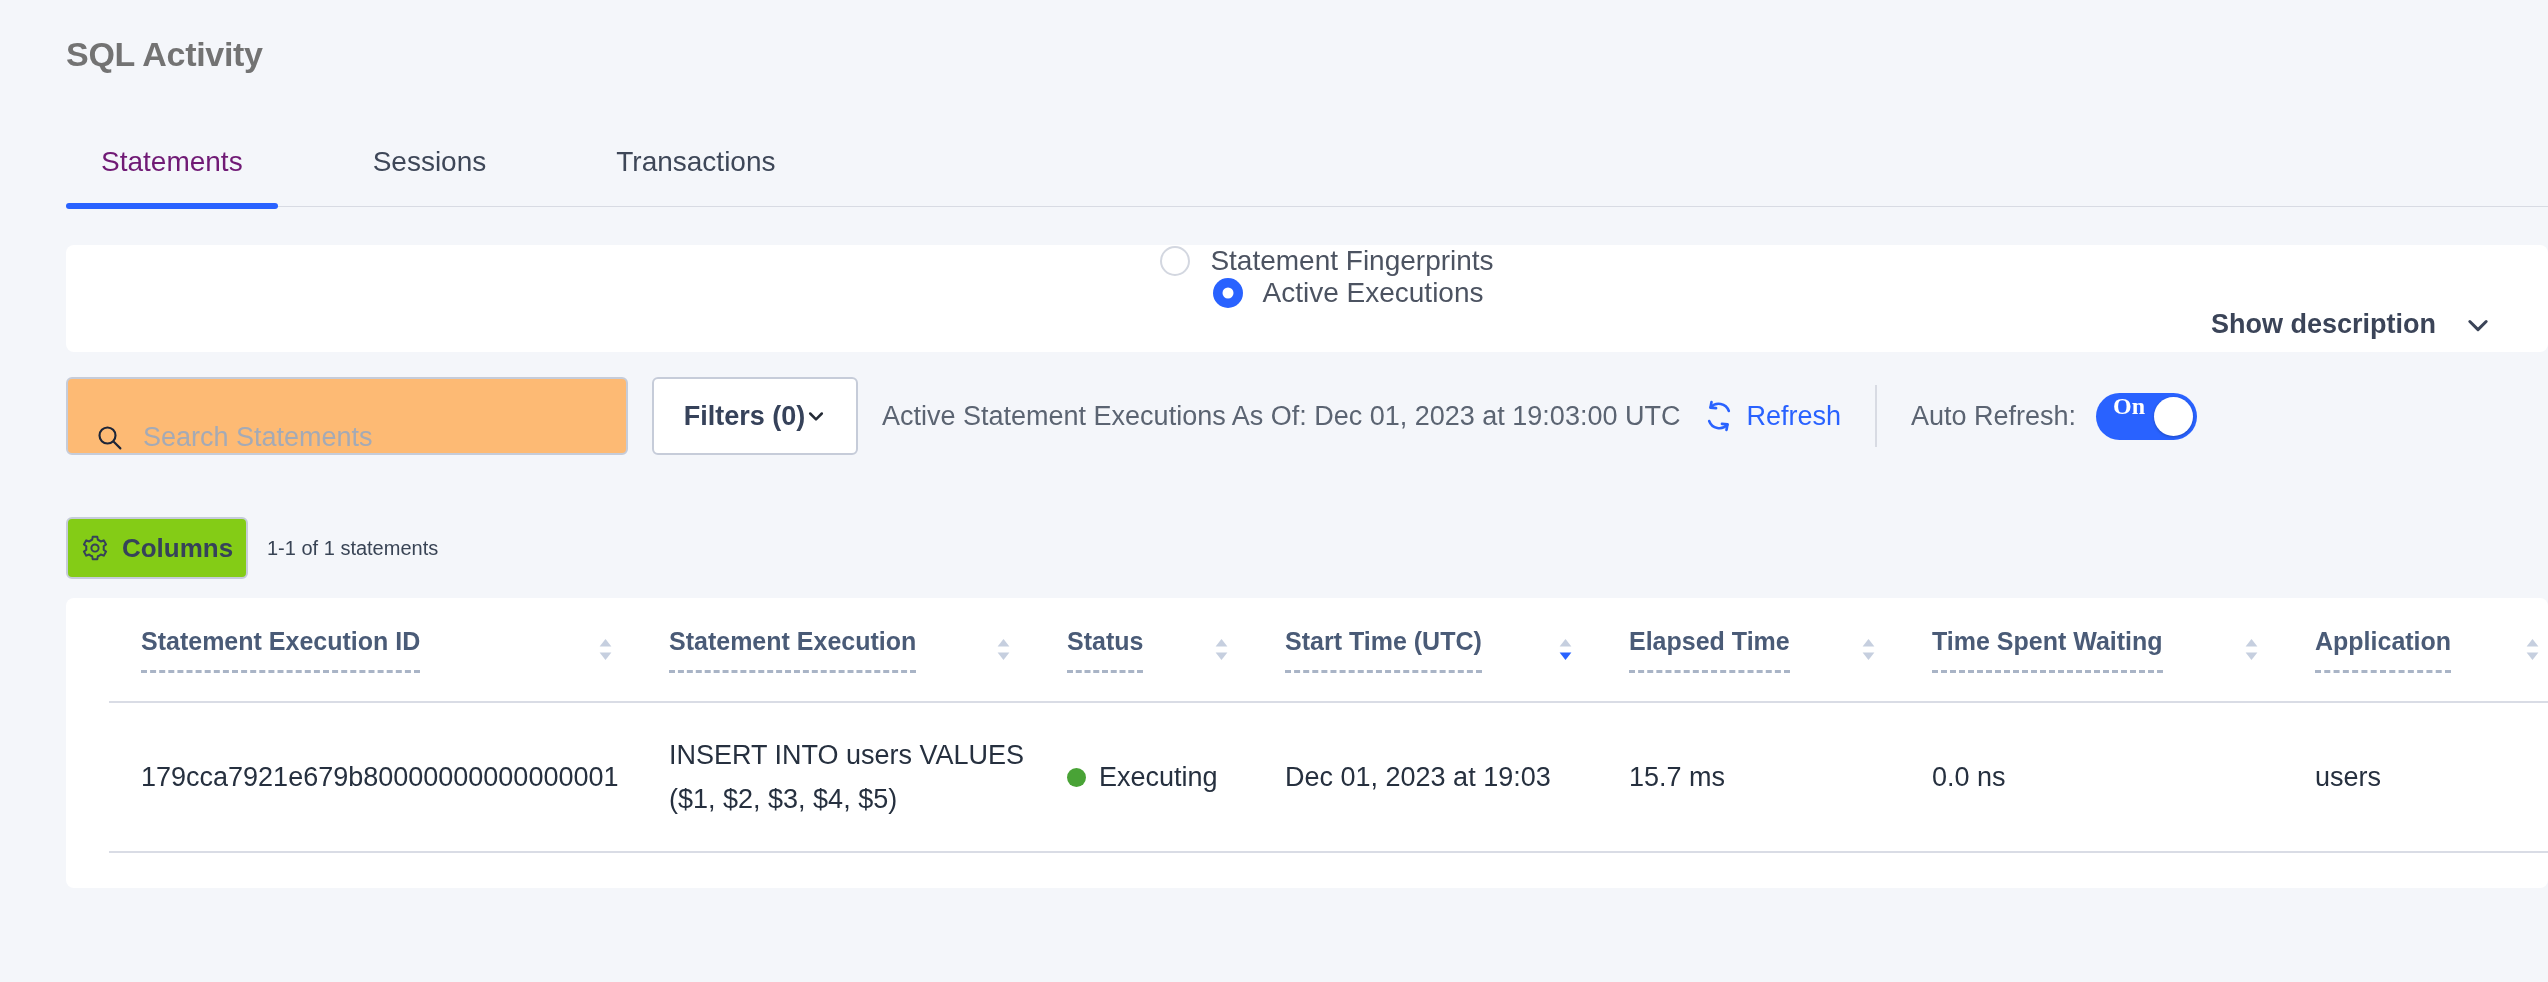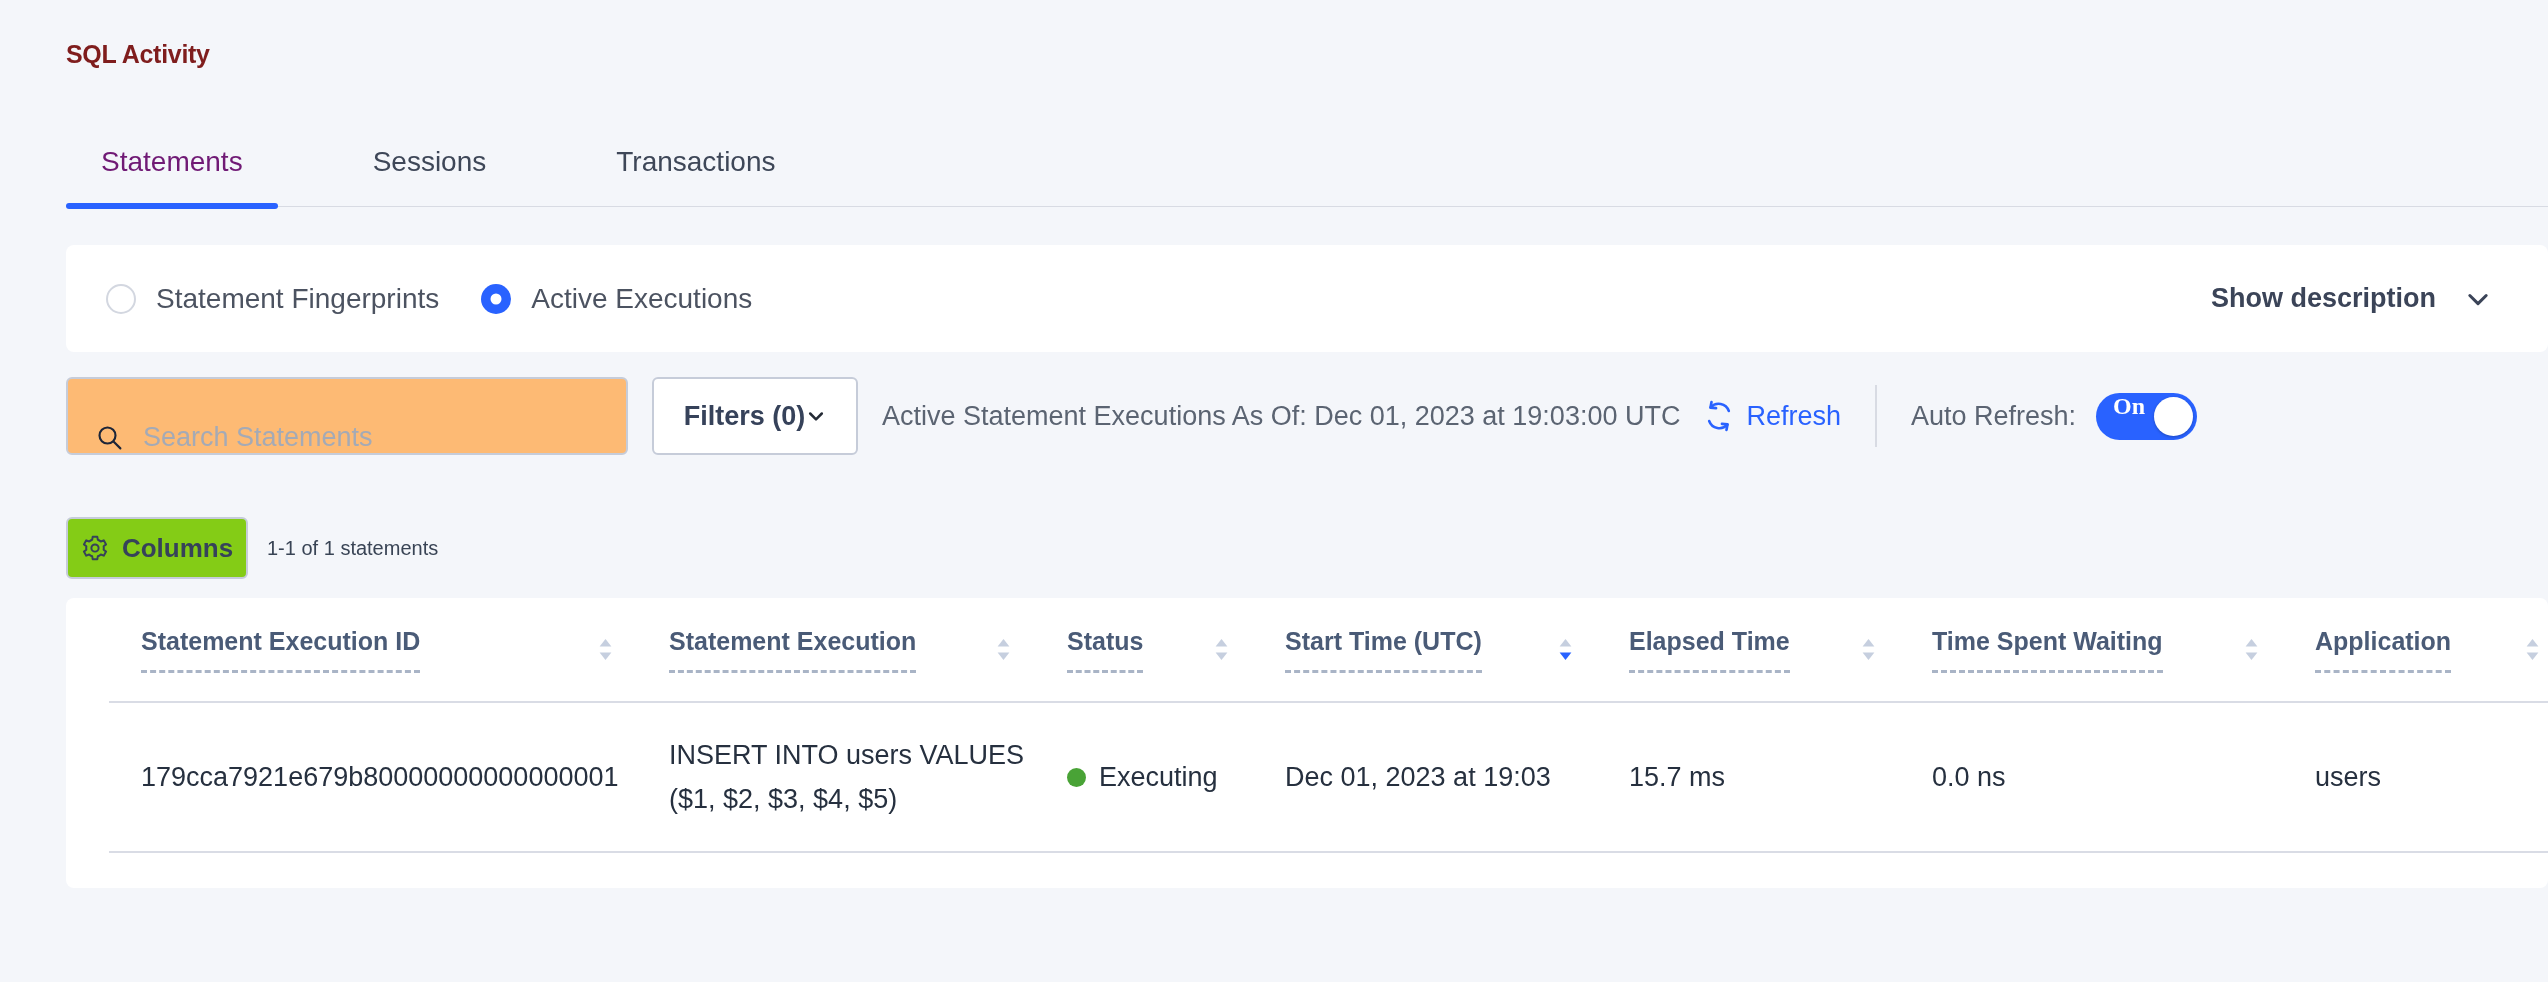--- a/index.html
+++ b/index.html
@@ -7,22 +7,22 @@
   body {
     background:#f4f6fa;
     font-family:"Liberation Sans","DejaVu Sans",sans-serif;
     color:#26303f;
   }
   .page { width:2548px; height:982px; position:relative; }
 
   
   .page-title {
     margin:32px 16px 0 66px;
-    font-size:25px; line-height:44px;
-    font-weight:700; color:#7f1d1d;
+    font-size:34px; line-height:44px;
+    font-weight:700; color:#737373;
     letter-spacing:-0.3px;
   }
 
   
   .tabs {
     display:flex; align-items:flex-end;
     margin:72px 0 0 66px;
     border-bottom:1px solid #d8dbe3;
   }
   .tab {
@@ -39,20 +39,21 @@
     height:6px; border-radius:3px; background:#2962ff;
   }
 
   
   .card { background:#ffffff; border-radius:8px; }
 
   .radio-card {
     margin:38px 0 0 66px; width:2482px; height:107px;
     display:flex; align-items:center;
     padding-left:40px;
+    flex-direction:column;
   }
   .radio-option { display:flex; align-items:center; cursor:pointer; }
   .radio-option + .radio-option { margin-left:42px; }
   .radio {
     width:30px; height:30px; border-radius:50%;
     border:2px solid #d3d7e0; background:#fff;
     flex:0 0 auto; position:relative;
   }
   .radio.selected { border:none; background:#2962ff; }
   .radio.selected::after {

